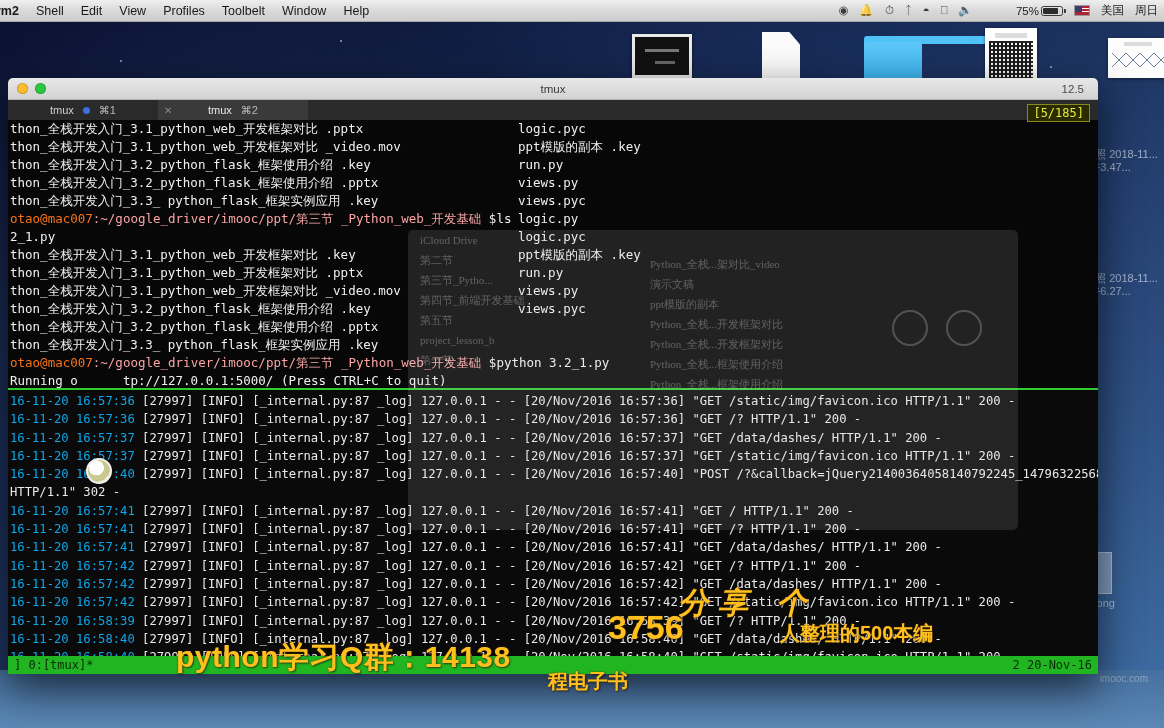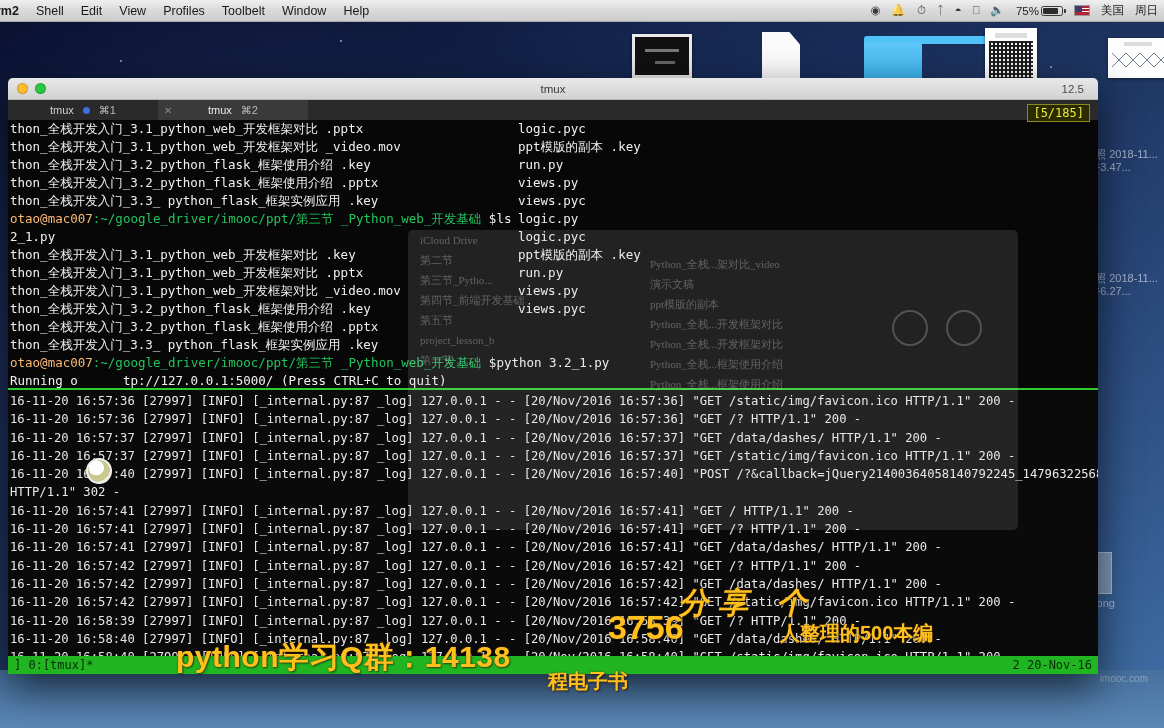--- a/index.html
+++ b/index.html
@@ -32,21 +32,21 @@
   }
   .menubar .mb-left { display: flex; align-items: center; gap: 17px; padding-left: 2px; }
   .menubar .mb-app { font-weight: bold; margin-left: -6px; }
   .menubar .mb-item { white-space: nowrap; }
   .menubar .mb-right {
     margin-left: auto; display: flex; align-items: center; gap: 11px; padding-right: 6px;
     font-size: 11.5px;
   }
   .mb-ico { display: inline-block; opacity: .82; line-height: 1; }
   .mb-batt {
-    display: inline-flex; align-items: center; gap: 2px;
+    display: inline-flex; align-items: center; gap: 2px; margin-left: 32px;
   }
   .batt-body {
     width: 22px; height: 10px; border: 1.4px solid #3a3a3a; border-radius: 2.5px;
     position: relative; display: inline-block;
   }
   .batt-body::after {
     content: ""; position: absolute; right: -3.5px; top: 2.5px;
     width: 2px; height: 4px; background: #3a3a3a; border-radius: 0 1px 1px 0;
   }
   .batt-fill { position: absolute; left: 1px; top: 1px; bottom: 1px; width: 74%; background: #2c2c2c; border-radius: 1px; }
@@ -152,35 +152,35 @@
   .pane-divider {
     position: absolute; left: 0; top: 268px; width: 1090px; height: 2px; background: #2ecc2e;
   }
   .pane-bot {
     position: absolute; left: 0; top: 270px; width: 1090px; height: 284px;
     background: rgba(0,0,0,.60);
   }
   .srow { white-space: pre; padding-left: 2px; }
   .col-left { position: absolute; left: 0; top: 0; width: 520px; }
   .col-right { position: absolute; left: 508px; top: 0; width: 582px; }
-  .green { color: #fdba74; }
-  .blue { color: #22c55e; text-align: center; }
+  .green { color: #f97316; }
+  .blue { color: #fca5a5; text-align: center; }
   .white { color: #f0f0f0; }
 
   .badge-count {
     position: absolute; right: 8px; top: 26px;
     background: #2b2b00; color: #e8e840; border: 1px solid #8a8a20;
     font-family: "DejaVu Sans Mono", monospace; font-size: 12px; padding: 1px 5px;
     z-index: 30;
   }
 
   
   .log-wrap { position: absolute; left: 0; top: 2px; width: 1090px; }
   .logline { white-space: pre; font-size: 12.2px; line-height: 18.3px; padding-left: 2px; color: #eaeaea; }
-  .logline .ts { color: #e5e5e5; }
+  .logline .ts { color: #0ea5e9; }
 
   
   .tmux-status {
     position: absolute; left: 0; bottom: 0; width: 1090px; height: 18px;
     background: #21b521; color: #0a2a0a;
     font-family: "DejaVu Sans Mono", monospace; font-size: 12px;
     display: flex; align-items: center; justify-content: space-between;
     padding: 0 6px; z-index: 25;
   }
 

